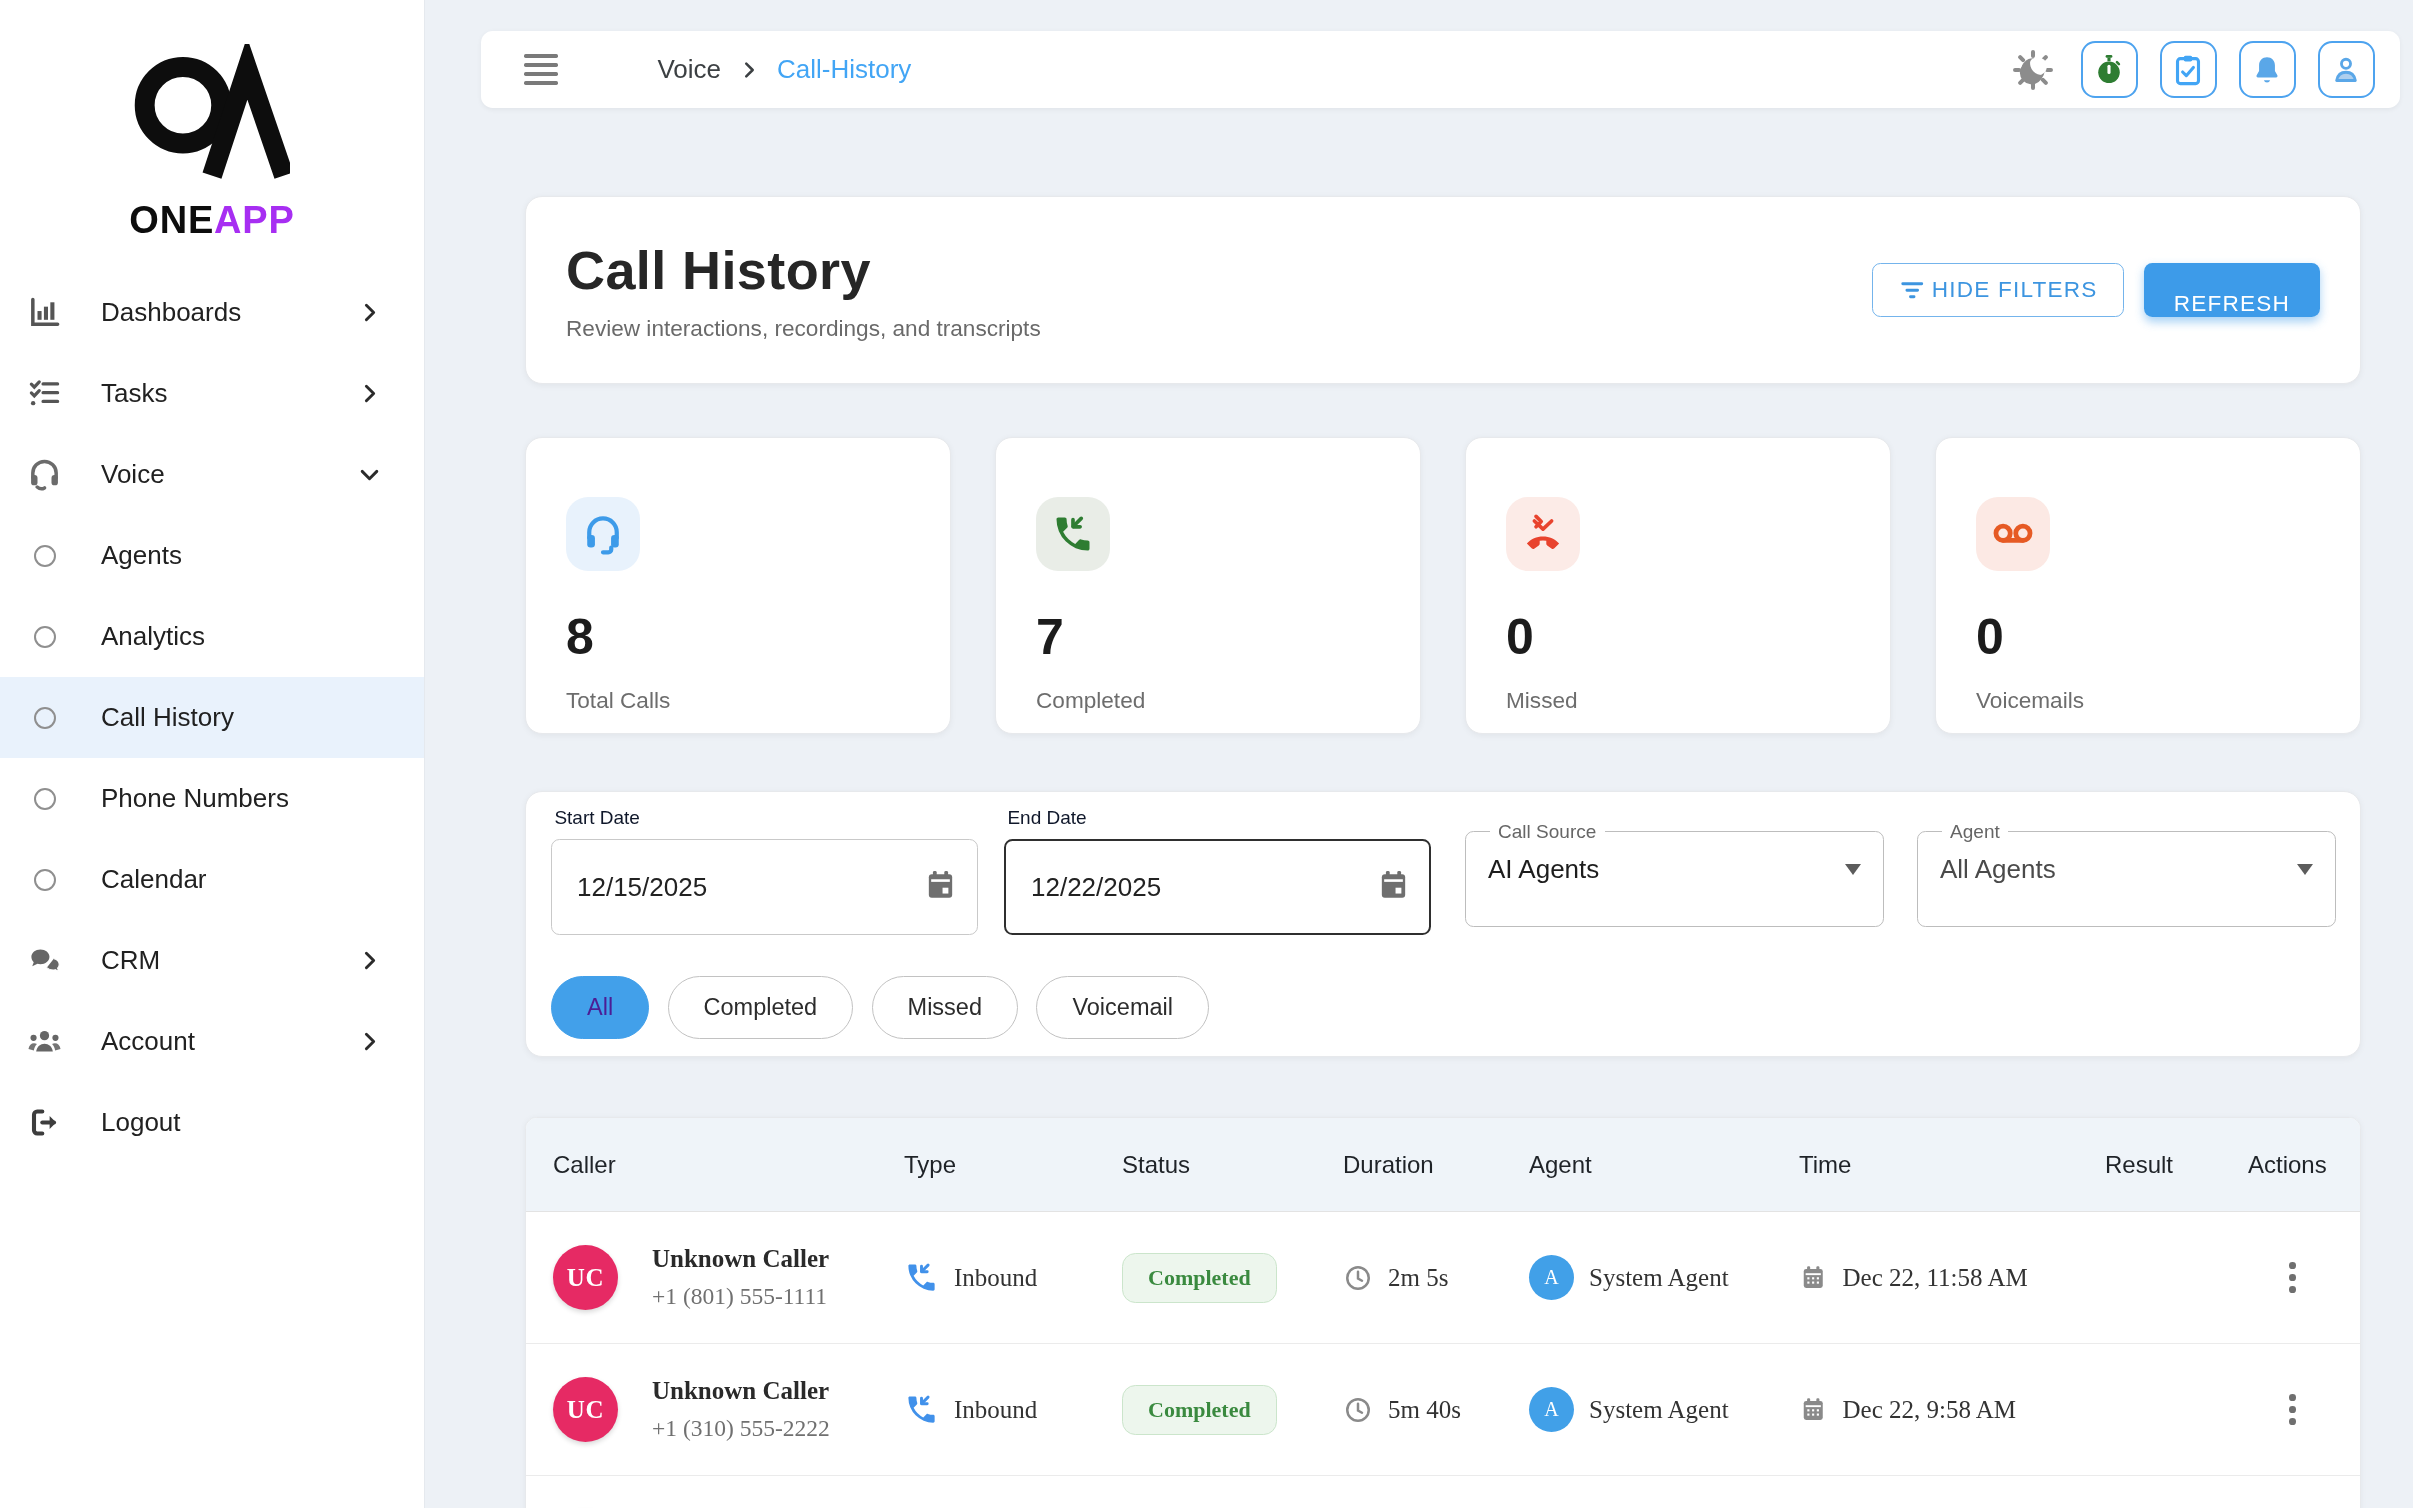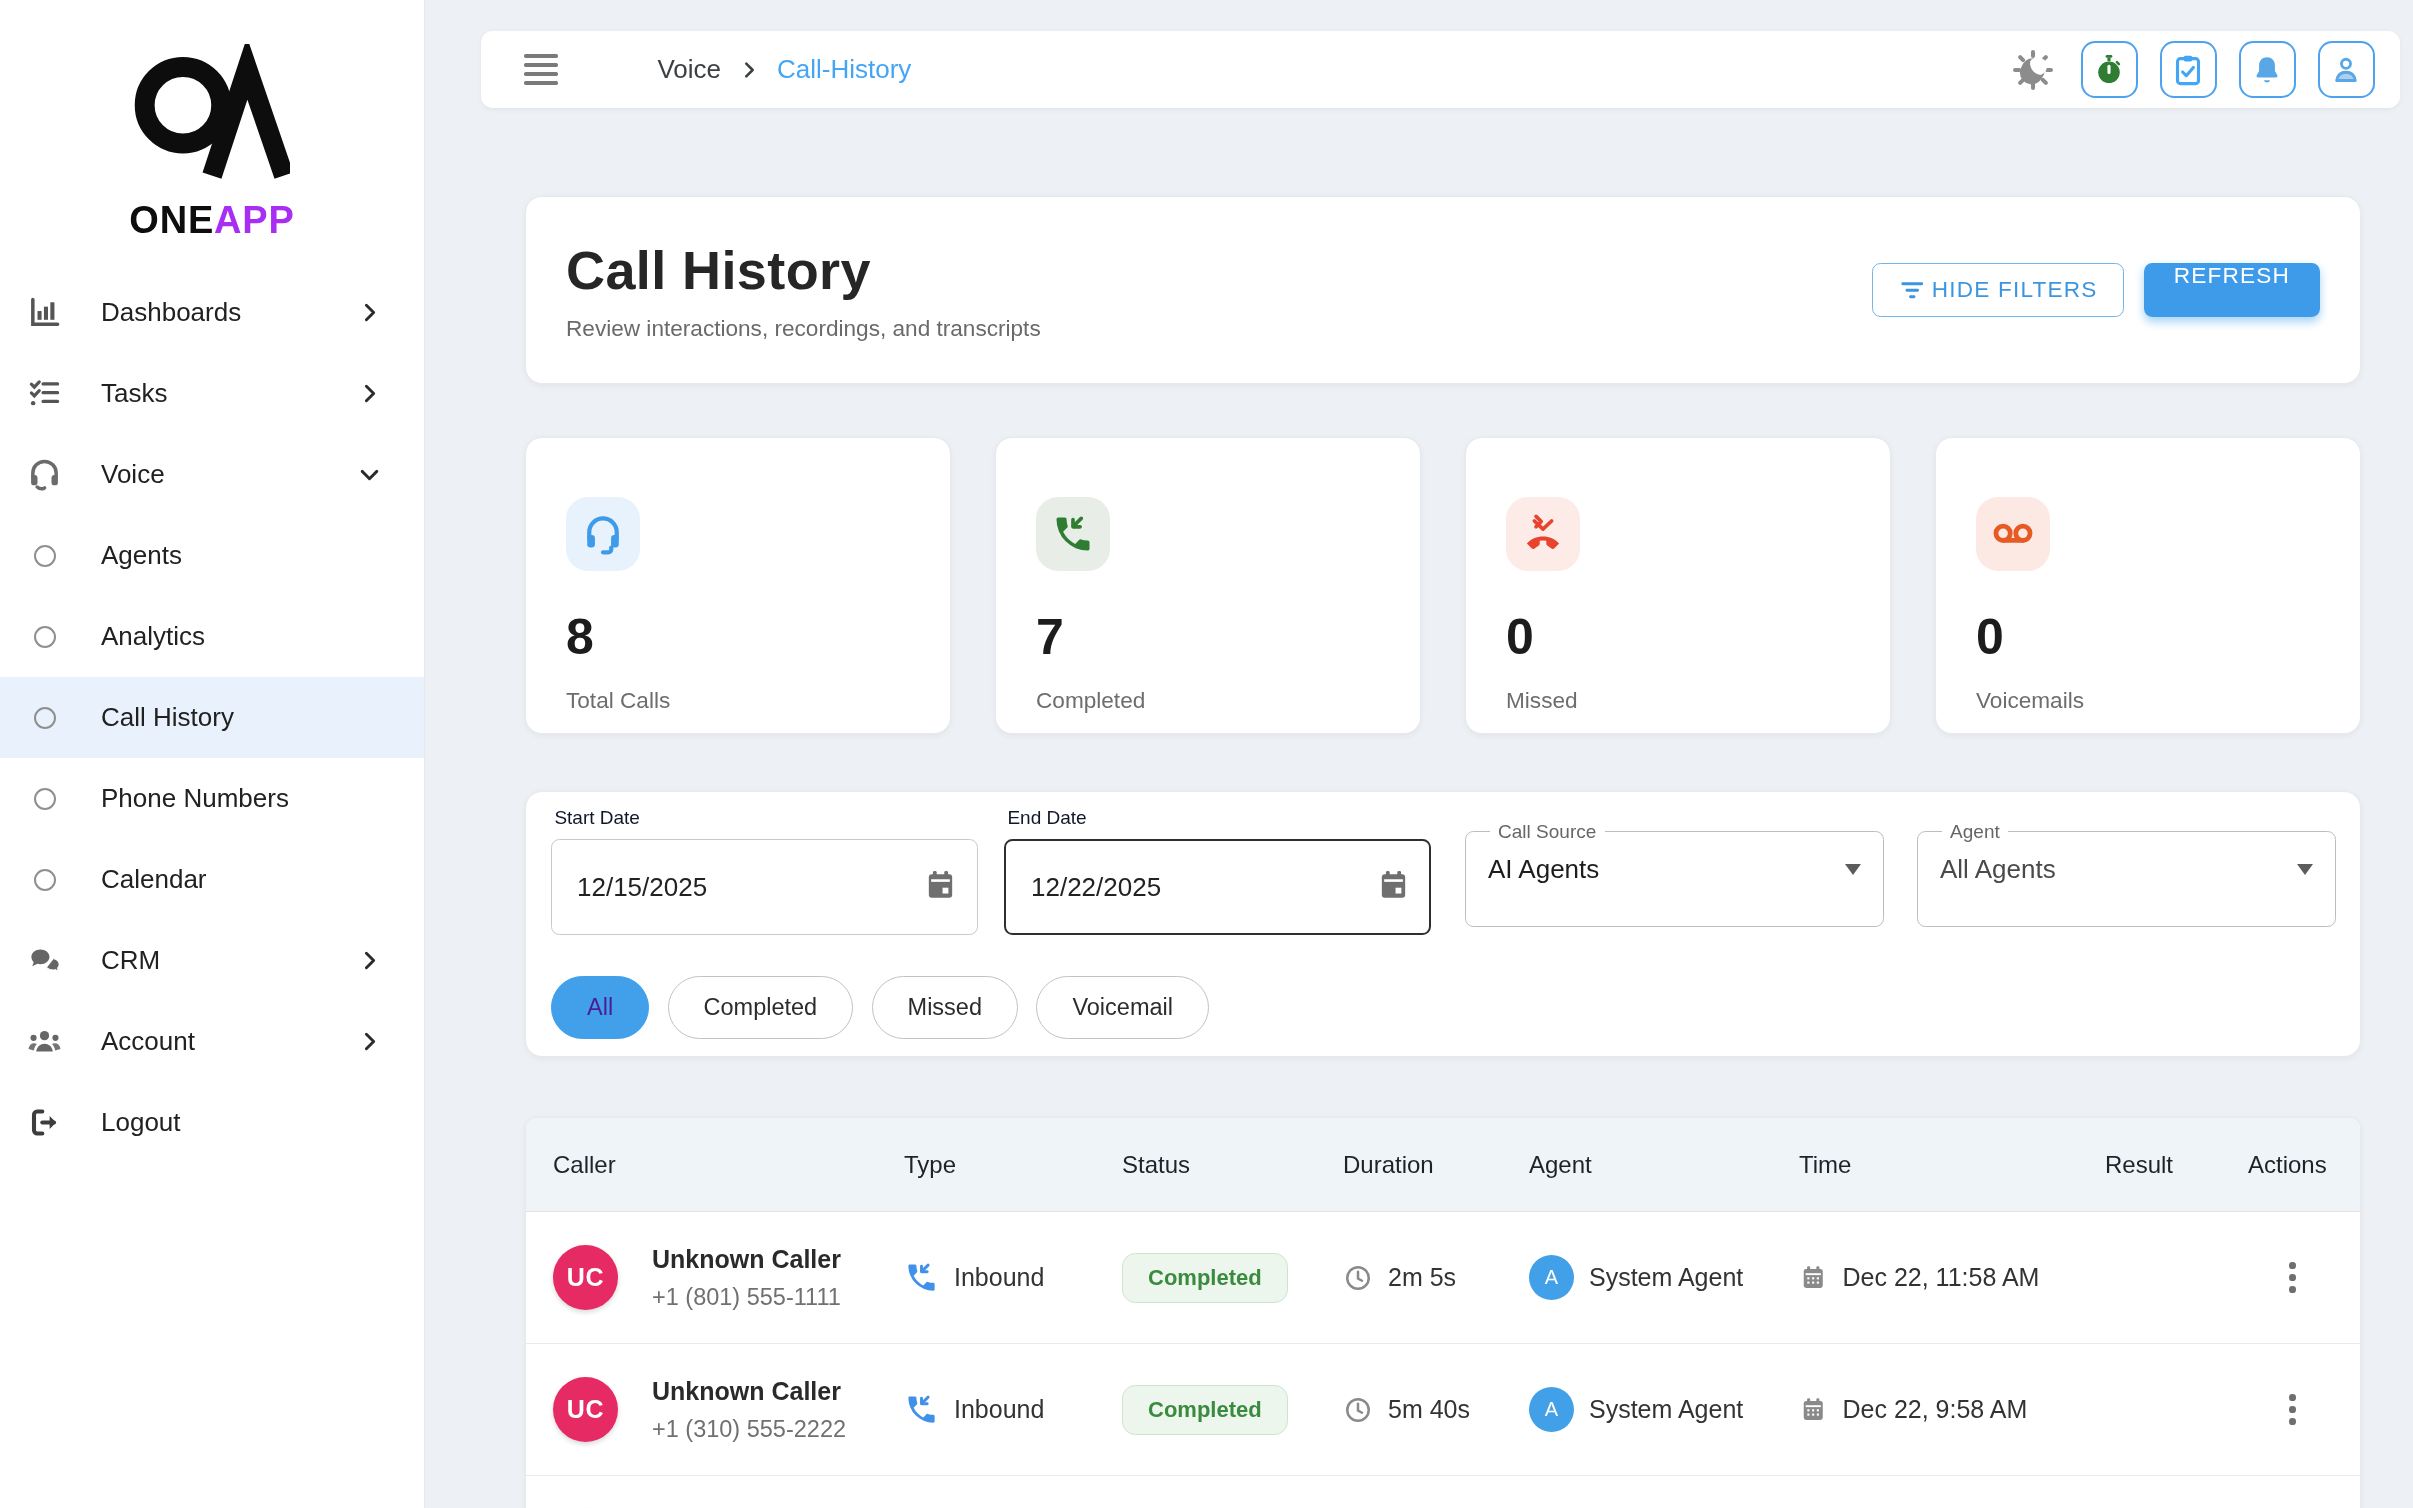--- a/index.html
+++ b/index.html
@@ -44,21 +44,21 @@
                  display:flex; align-items:center; padding:0 40px; }
   .page-title { font-size:54px; font-weight:700; color:#262626; letter-spacing:0.4px; }
   .page-subtitle { font-size:22.6px; color:#6a6a6a; margin-top:15px; }
   .header-actions { margin-left:auto; display:flex; gap:20px; align-items:center; }
   .btn-outline { display:flex; align-items:center; gap:5px; height:54px; padding:0 25px;
                  border:1.5px solid #74b4ec; border-radius:8.4px; background:#fff;
                  color:#3d95e0; font-size:22.6px; font-weight:500; letter-spacing:1.2px; cursor:pointer; }
   .btn-filled { height:54px; padding:0 30px; border:none; border-radius:8.4px; background:#3d9be9;
                 color:#fff; font-size:22.6px; font-weight:500; letter-spacing:1.2px; cursor:pointer;
                 box-shadow:0 4.2px 10px rgba(61,155,233,.45);
-                display:flex; align-items:flex-start; }
+                display:flex; align-items:flex-end; }
 
   
   .stats-row { position:absolute; left:100px; right:52px; top:437px; height:297px;
                display:flex; gap:44px; }
   .stat-card { flex:1; padding:59px 40px 0; }
   .stat-tile { width:74px; height:74px; border-radius:22px; display:flex;
                align-items:center; justify-content:center; }
   .stat-value { font-size:50px; font-weight:700; color:#1c1c1c; margin-top:37px; }
   .stat-label { font-size:22.6px; color:#6d6d6d; margin-top:22px; }
 
@@ -85,21 +85,21 @@
   .chip.active { background:#42a0ea; border-color:#42a0ea; color:#4c1d95; }
 
   
   .table-card { position:absolute; left:100px; right:52px; top:1117px; height:536px;
                 border-radius:11.7px; overflow:hidden; padding:0; }
   .tgrid { display:grid; grid-template-columns:351px 218px 221px 186px 270px 306px 143px 1fr;
            align-items:center; padding:0 34px 0 27px; }
   .thead { height:94px; background:#eff4f9; border-bottom:1.7px solid #e3e3e3; }
   .thead span { font-size:24px; font-weight:400; color:#1f2328; }
   .thead .right { text-align:right; }
-  .trow { height:132px; border-bottom:1.3px solid #ebebeb; }
+  .trow { height:132px; border-bottom:1.3px solid #ebebeb;font-family:Liberation Serif, serif; }
   .caller-cell { display:flex; align-items:center; gap:34px; }
   .avatar { width:65px; height:65px; border-radius:50%; background:#e62a64; color:#fff;
             font-size:25px; font-weight:700; display:flex; align-items:center; justify-content:center;
             letter-spacing:0.8px; box-shadow:0 2.5px 5px rgba(0,0,0,.15); }
   .cname { font-size:25px; font-weight:700; color:#2a2a2a; }
   .cphone { font-size:23.5px; color:#707070; margin-top:10px; }
   .icell { display:flex; align-items:center; gap:15px; font-size:25px; color:#333; }
   .pill { display:inline-flex; align-items:center; height:50px; padding:0 25px; border-radius:13.4px;
           background:#edf6ed; border:1.3px solid #cbe5cb; color:#3a8a3f; font-size:22px; font-weight:700; }
   .aavatar { width:45px; height:45px; border-radius:50%; background:#41a0e8; color:#fff;

